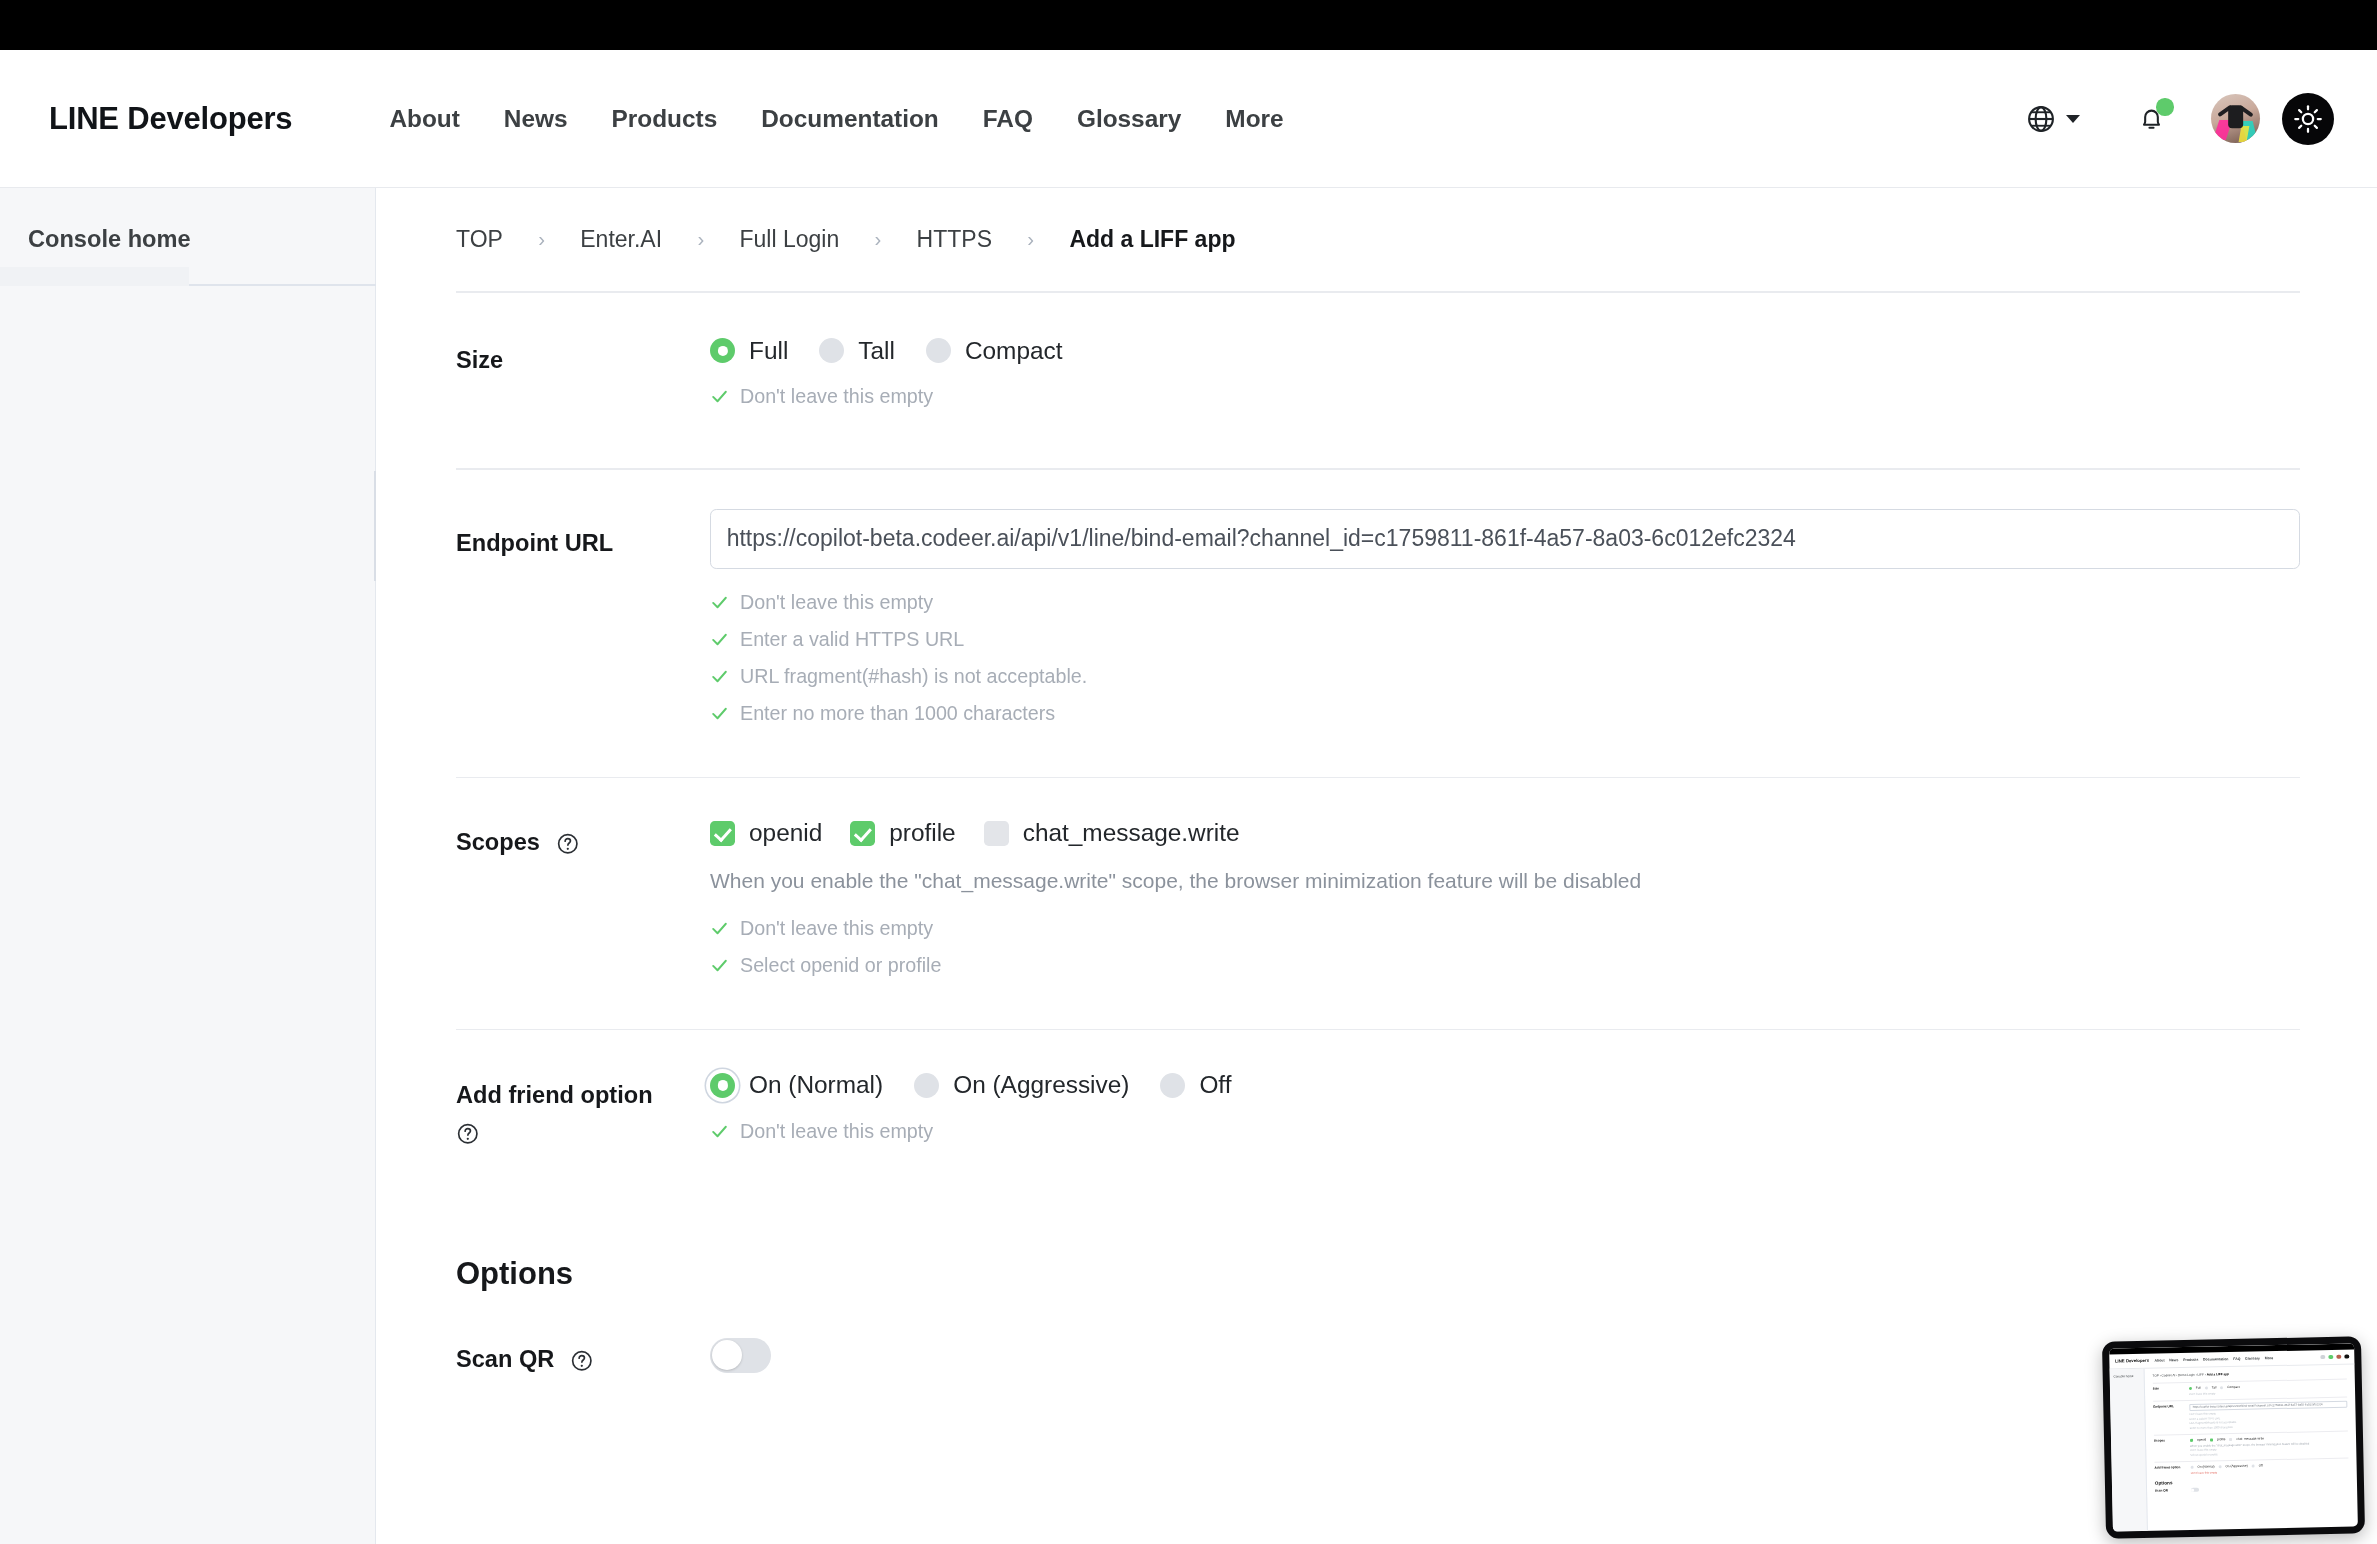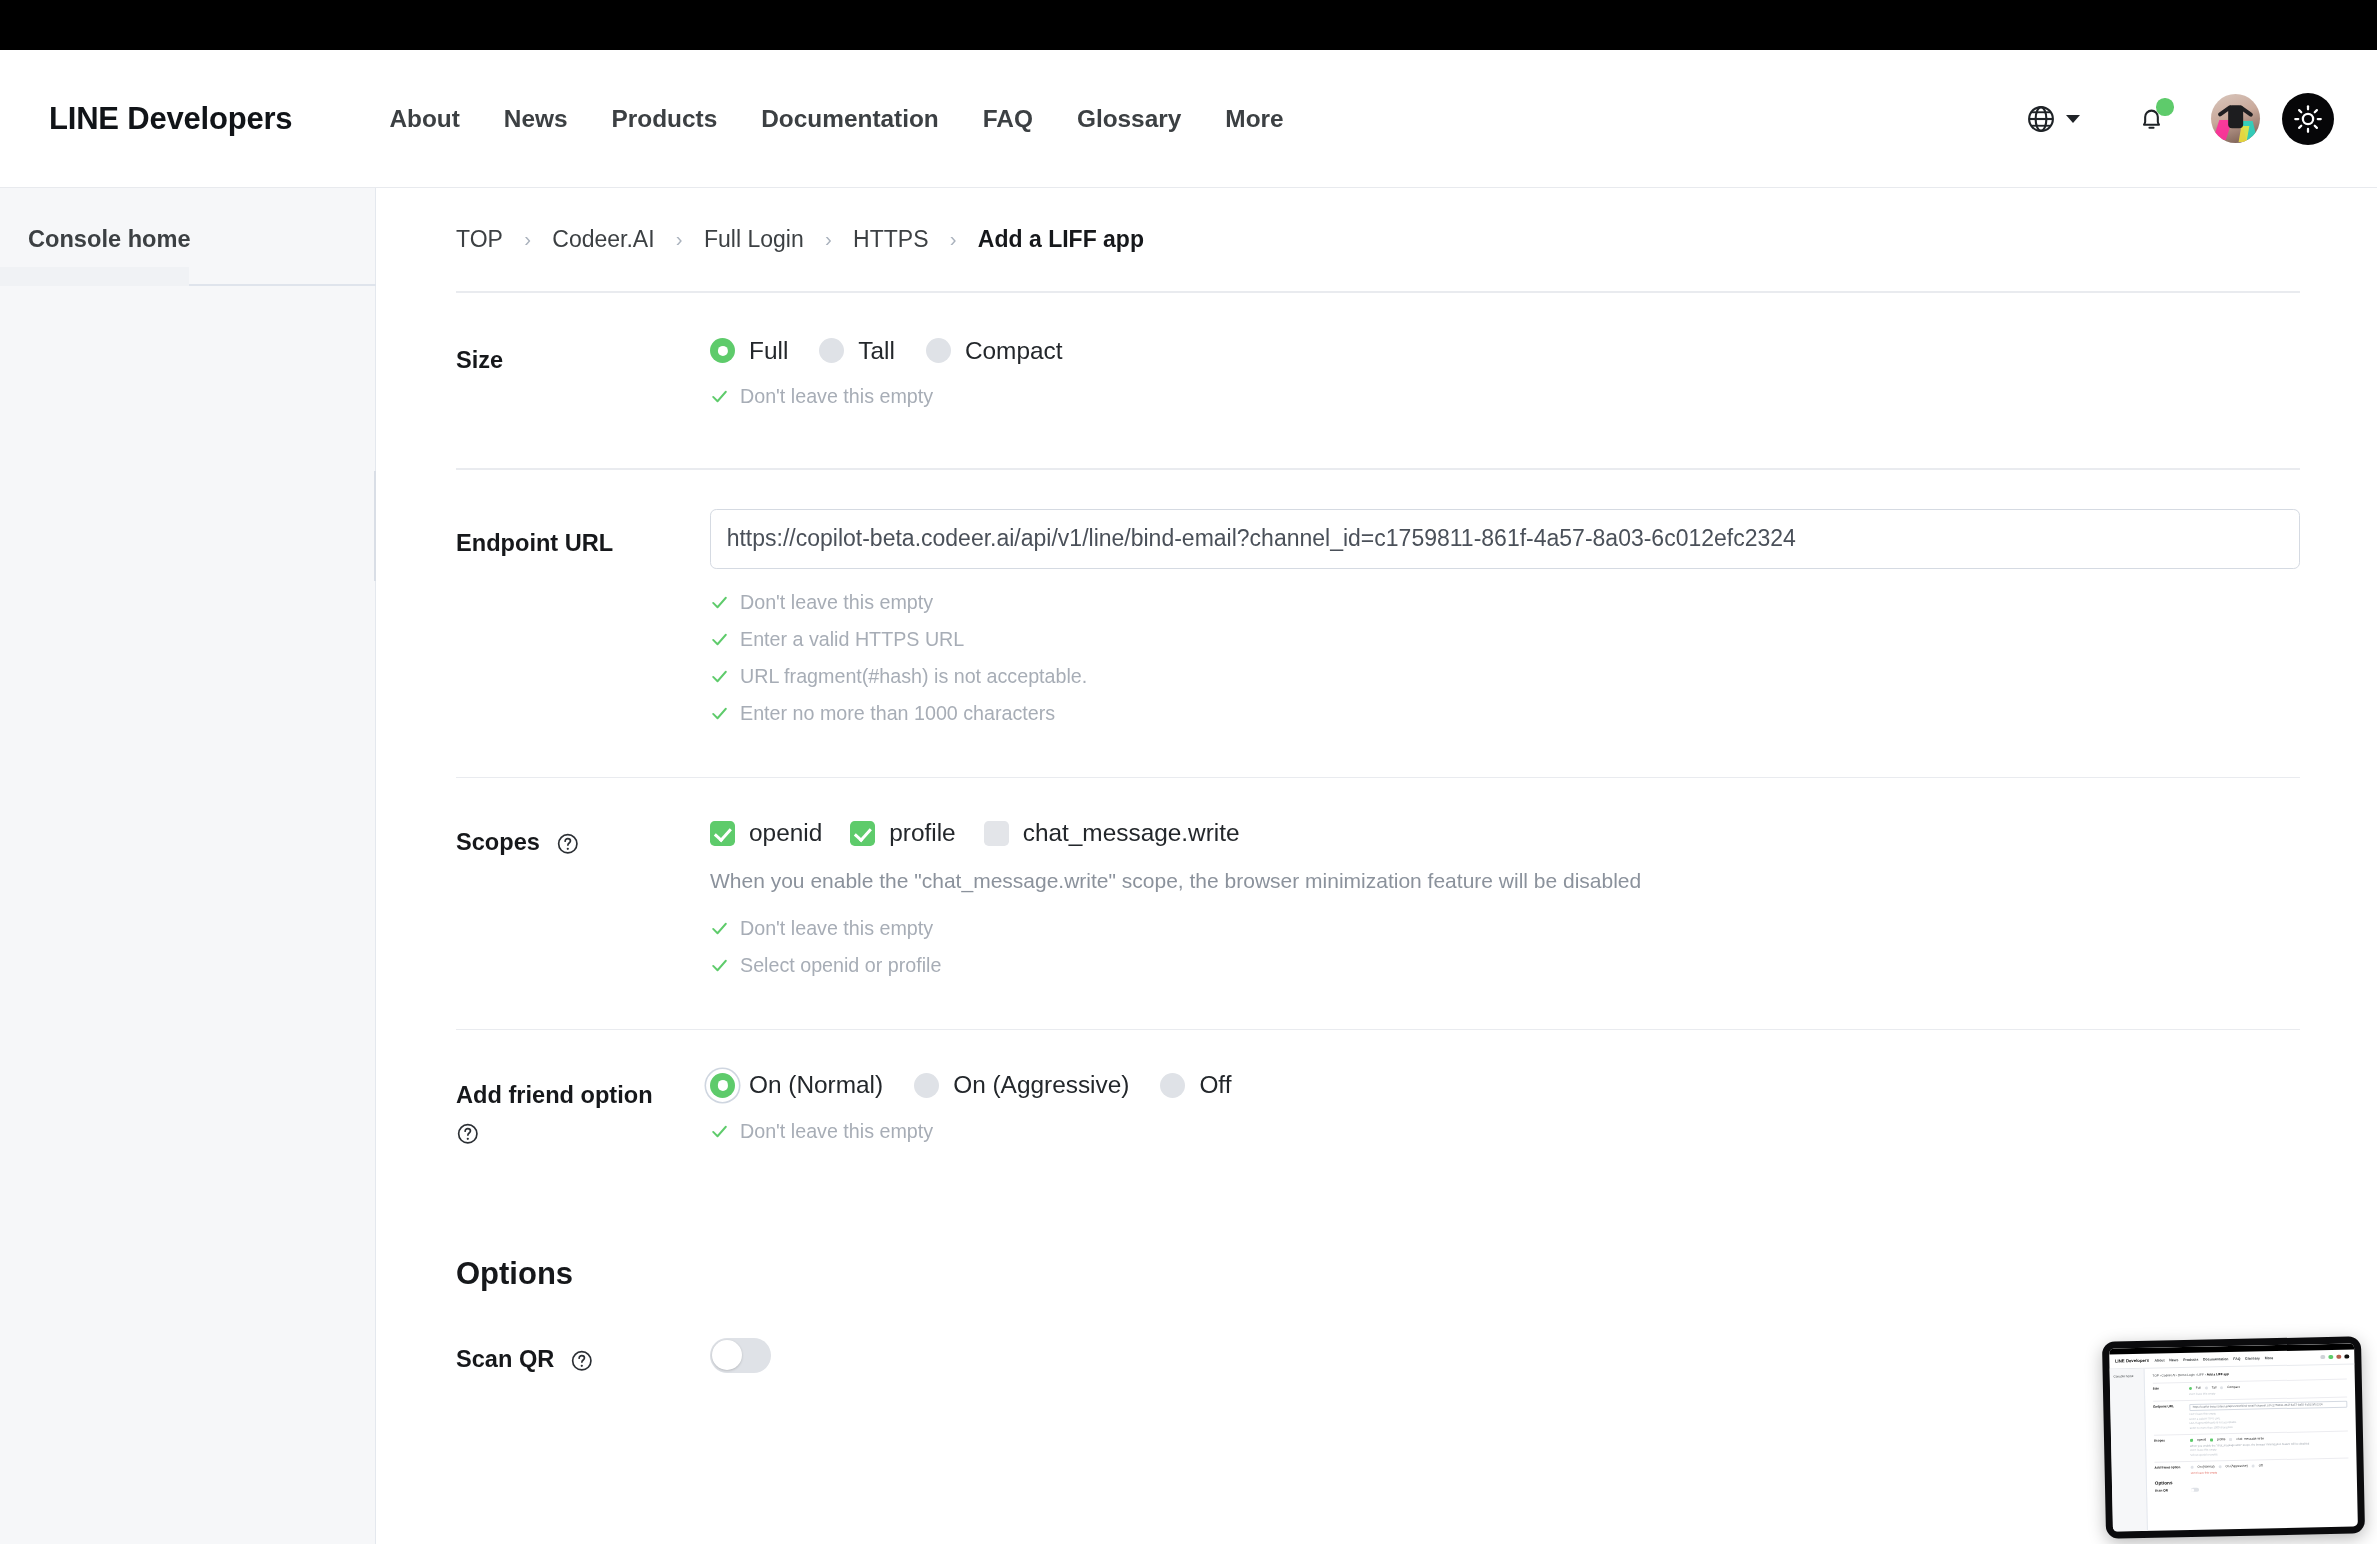--- a/index.html
+++ b/index.html
@@ -135,21 +135,21 @@
   
   .main {
     position: absolute; top: 188px; left: 376px;
     width: 2002px; height: 1356px;
     background: #ffffff;
   }
   .breadcrumb {
     display: flex; align-items: center;
     padding: 38px 0 0 80px;
     font-size: 23px; color: #3c4043;
-    gap: 4px;
+    gap: 18px;
   }
   .bc-item { cursor: pointer; white-space: nowrap; }
   .bc-item.current { font-weight: 700; color: #16181b; cursor: default; }
   .bc-sep {
     margin: 0 17.3px; color: #aab2bd; font-size: 20.4px;
   }
 
   .hr {
     margin: 0 0 0 80px; width: 1844px; height: 1.6px;
     background: #e9ebef;
@@ -387,21 +387,21 @@
   <div class="sidebar-notch"></div>
   <div class="sidebar-divider"></div>
   <div class="sidebar-rail"></div>
 </aside>
 
 <main class="main">
 
   <div class="breadcrumb">
     <span class="bc-item">TOP</span>
     <span class="bc-sep">›</span>
-    <span class="bc-item">Codeer.AI</span>
+    <span class="bc-item">Enter.AI</span>
     <span class="bc-sep">›</span>
     <span class="bc-item">Full Login</span>
     <span class="bc-sep">›</span>
     <span class="bc-item">HTTPS</span>
     <span class="bc-sep">›</span>
     <span class="bc-item current">Add a LIFF app</span>
   </div>
 
   <div style="height:38px"></div>
   <div class="hr"></div>

